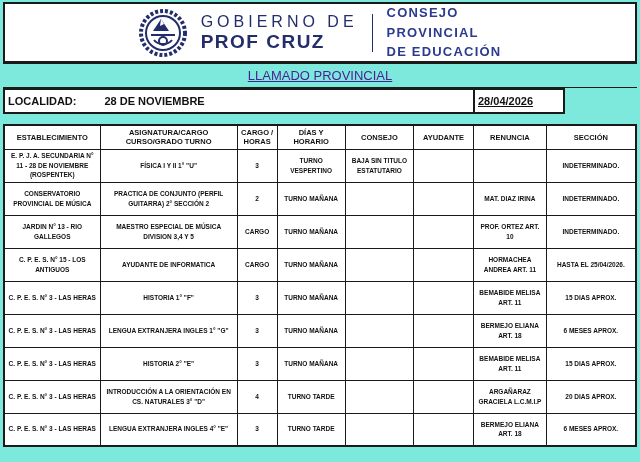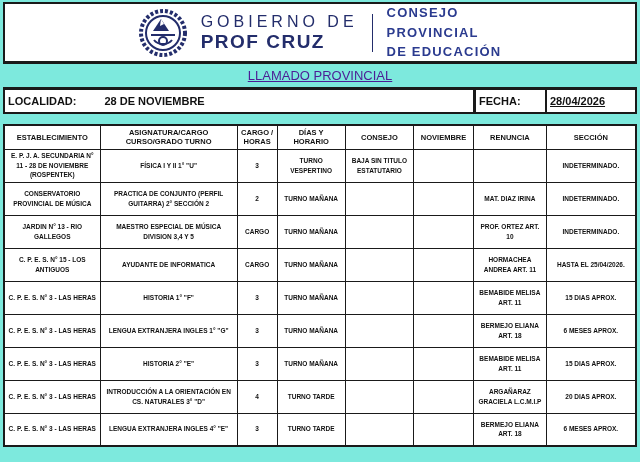--- a/index.html
+++ b/index.html
@@ -99,21 +99,20 @@
 
   <div class="title-band">
     <span>LLAMADO PROVINCIAL</span>
   </div>
 
   <div class="info-row">
     <div class="info-cell info-localidad">
       <span>LOCALIDAD:</span>
       <span class="val">28 DE NOVIEMBRE</span>
     </div>
-    <div class="info-cell info-fecha">FECHA:</div>
     <div class="info-cell info-fechaval">28/04/2026</div>
   </div>
 
   <div class="grid-wrap">
     <table>
       <colgroup>
         <col class="c-est">
           <col class="c-asig">
           <col class="c-carg">
           <col class="c-dias">
@@ -124,21 +123,21 @@
       </colgroup>
       <thead>
         <tr>
           <th>ESTABLECIMIENTO</th>
           <th>ASIGNATURA/CARGO
 CURSO/GRADO  TURNO</th>
           <th>CARGO /
 HORAS</th>
           <th>DÍAS Y HORARIO</th>
           <th>CONSEJO</th>
-          <th>NOVIEMBRE</th>
+          <th>AYUDANTE</th>
           <th>RENUNCIA</th>
           <th>SECCIÓN</th>
         </tr>
       </thead>
       <tbody>
         <tr>
           <td>E. P. J. A. SECUNDARIA N° 11 - 28 DE NOVIEMBRE (ROSPENTEK)</td>
           <td>FÍSICA I Y II 1° "U"</td>
           <td>3</td>
           <td>TURNO VESPERTINO</td>

